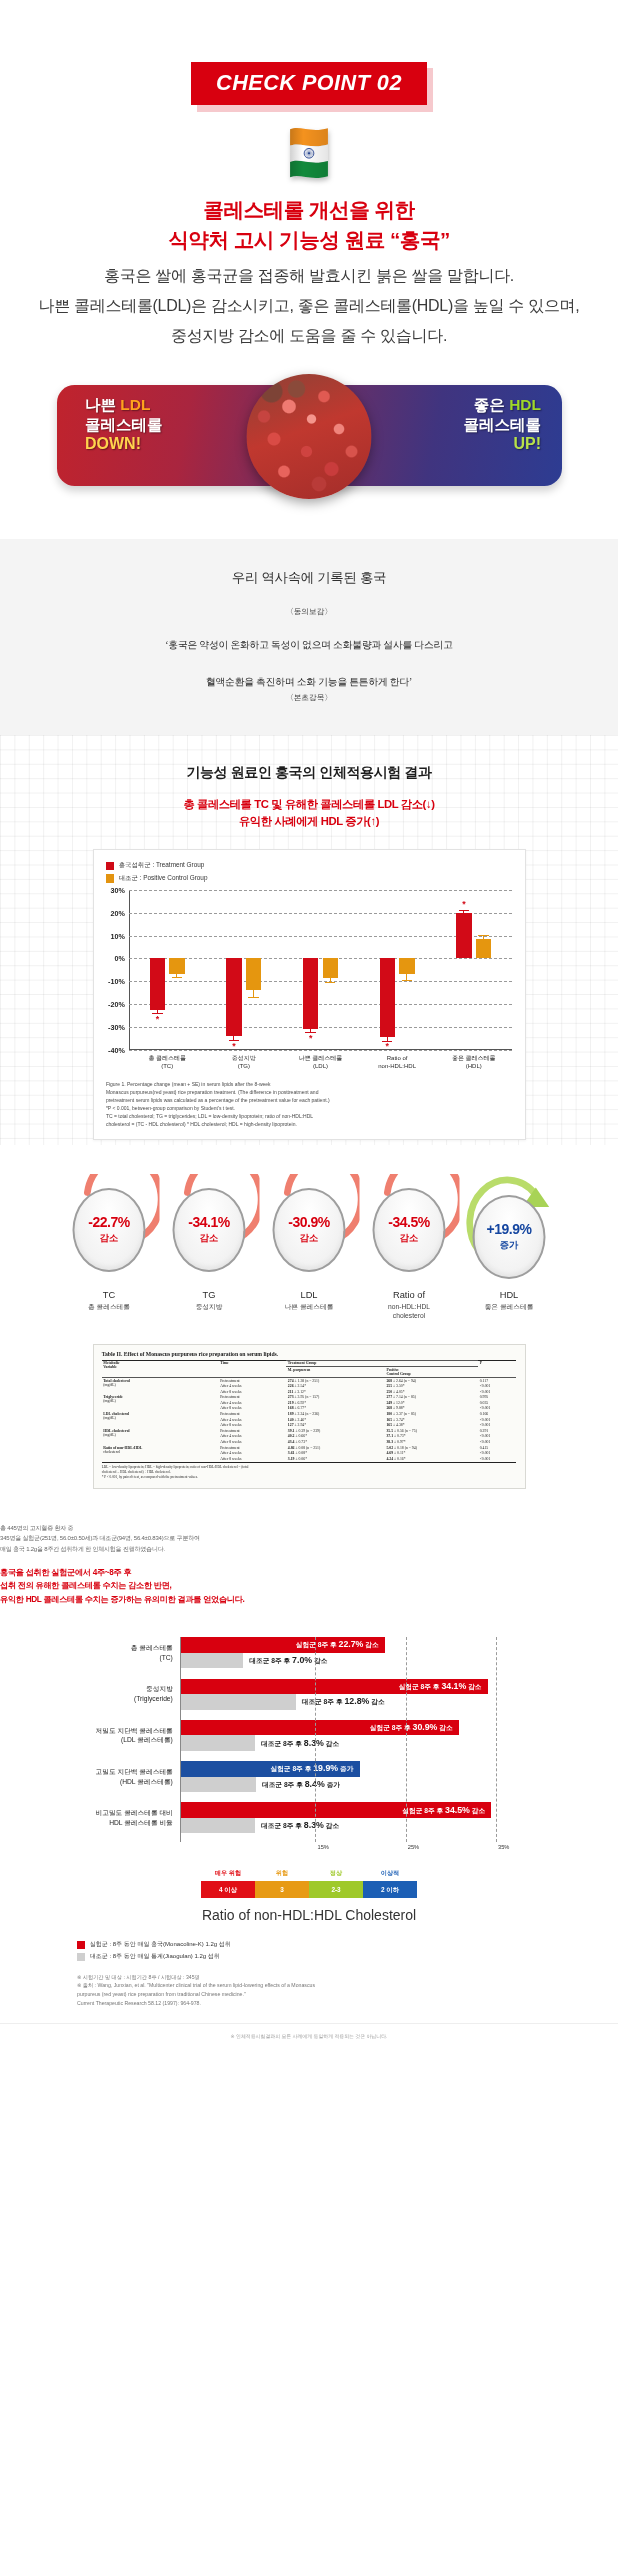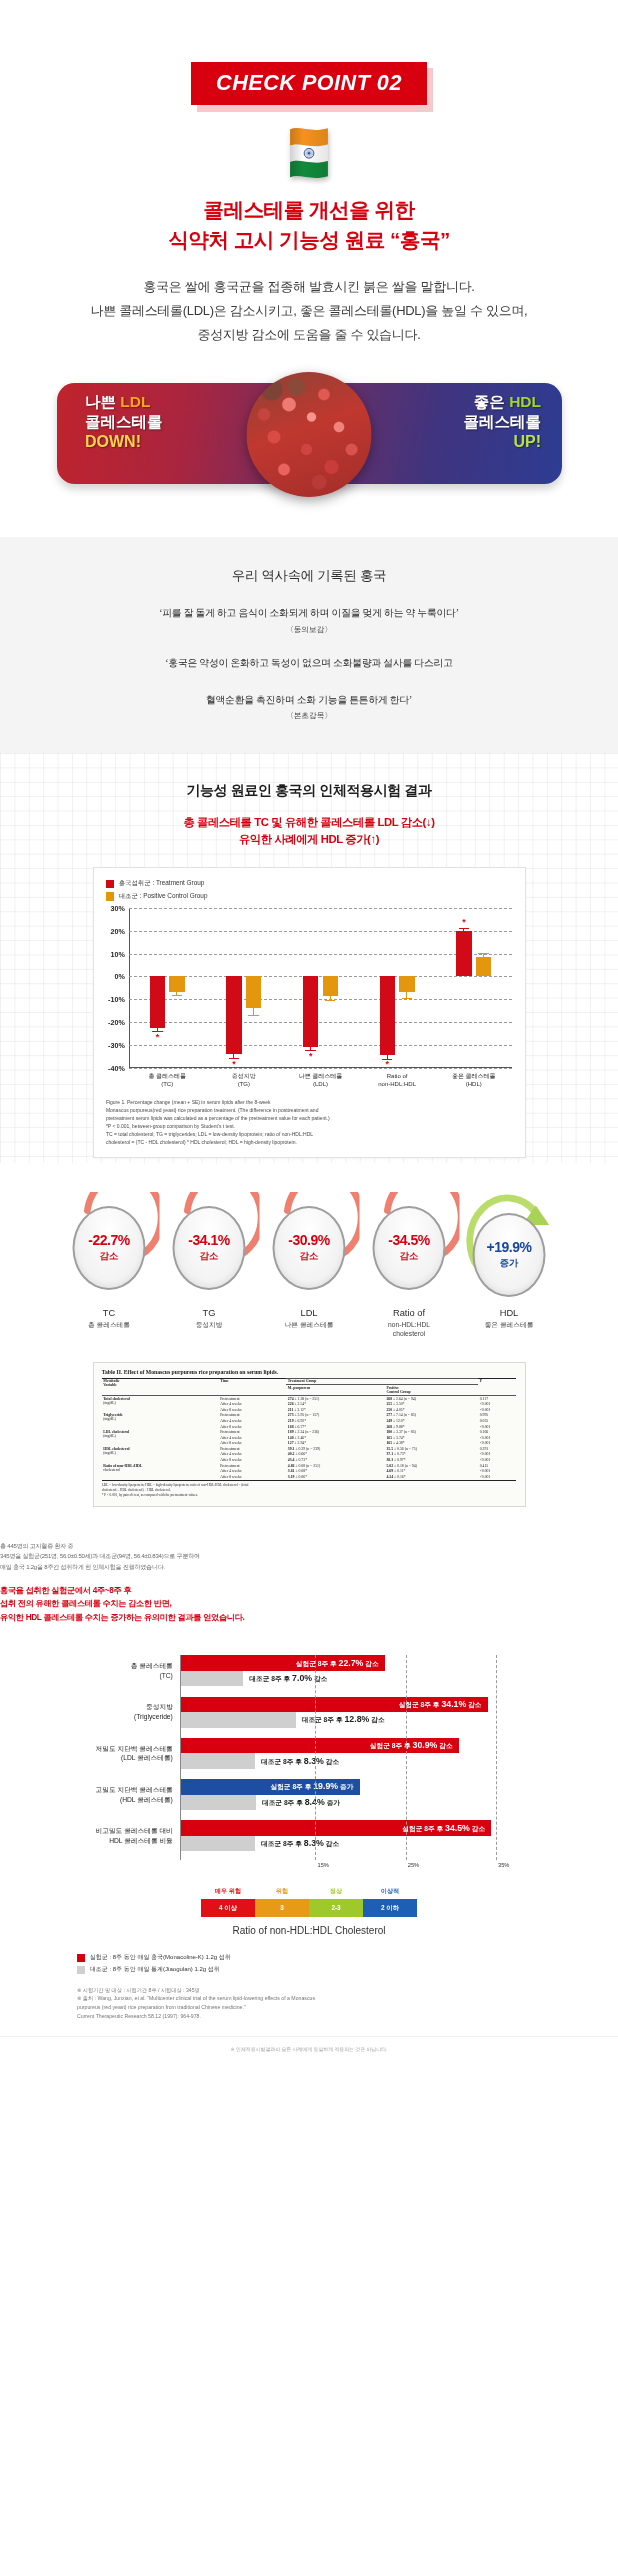--- a/index.html
+++ b/index.html
@@ -27,21 +27,21 @@
     font-family:"Liberation Sans", sans-serif;
   }
   .flag-wrap { margin: 19.6px auto 15.5px; width:46px; height:54px; }
   .flag { filter: drop-shadow(1.5px 3.1px 2.6px rgba(0,0,0,.25)); }
 
   .hero-title {
     color:#d8000f; font-size: 20.6px; font-weight: bold; line-height: 1.5;
     letter-spacing:-0.5px;
   }
   .hero-body {
-    margin-top: 19px; font-size: 13px; line-height: 1.85; color:#3a3a3a;
+    margin-top: 5px; font-size: 16px; line-height: 1.85; color:#3a3a3a;
     letter-spacing:-0.3px;
   }
 
   
   .banner-zone { position:relative; height: 134px; margin-top: 24px; }
   .banner {
     position:absolute; left:57px; top:11.3px; width:505px; height: 101px;
     border-radius: 17.5px;
     background: linear-gradient(100deg, #c0232d 0%, #a9253f 26%, #6e2e63 50%, #40347f 74%, #2d3c92 100%);
     box-shadow: 0 4.1px 8.2px rgba(0,0,0,.18);
@@ -204,21 +204,21 @@
   .gridlab { position:absolute; font-size: 5.7px; color:#333; }
 
   .scale-wrap { margin: 14.4px auto 0; width: 216px; text-align:center; }
   .scale-heads, .scale-cells { display:flex; }
   .scale-heads div { flex:1; font-size:6.2px; font-weight:bold; padding-bottom:2.6px; }
   .scale-cells div { flex:1; height: 17.5px; line-height:17.5px; color:#fff;
                      font-size:6.4px; font-weight:bold; }
   .c-red { background:#e10f16; } .c-org { background:#e79a15; }
   .c-grn { background:#9fc92a; } .c-blu { background:#1c5fb5; }
   .h-red{color:#e10f16;} .h-org{color:#e79a15;} .h-grn{color:#9fc92a;} .h-blu{color:#1c5fb5;}
-  .scale-cap { margin-top: 8.2px; font-size: 10px; color:#333; }
+  .scale-cap { margin-top: 8.2px; font-size: 14px; color:#333; }
 
   .legend2 { width: 464px; margin: 17.5px auto 0; }
   .legend2 .l2row { display:flex; align-items:center; gap:4.6px; font-size:6px;
                     color:#333; margin-bottom:3.1px; }
   .refs { width: 464px; margin: 11.3px auto 0; font-size: 5.2px; color:#777; line-height:1.7; }
   .disclaimer { margin-top: 15.5px; padding: 8.2px 0 11.3px; text-align:center;
                 font-size: 4.9px; color:#999; border-top:0.5px solid #eee; }
 </style>
 </head>
 <body>
@@ -299,21 +299,20 @@
       </svg>
 
       <div class="rice-circle"></div>
     </div>
   </section>
 
   <section class="history">
     <h2 class="hist-title">우리 역사속에 기록된 홍국</h2>
 
     <div class="hist-block" style="margin-top:19.6px;">
-      <div class="hist-quote">‘피를 잘 돌게 하고 음식이 소화되게 하며 이질을 멎게 하는 약 누룩이다’</div>
       <div class="hist-src">〈동의보감〉</div>
     </div>
 
     <div class="hist-block">
       <div class="hist-quote">‘홍국은 약성이 온화하고 독성이 없으며 소화불량과 설사를 다스리고</div>
       <div class="hist-quote">혈액순환을 촉진하며 소화 기능을 튼튼하게 한다’</div>
       <div class="hist-src">〈본초강목〉</div>
     </div>
   </section>
 

